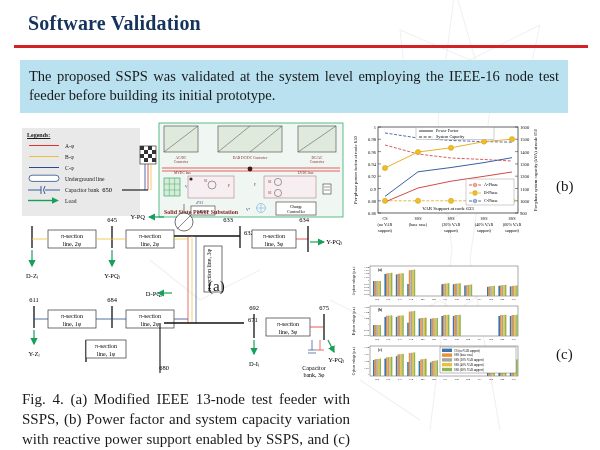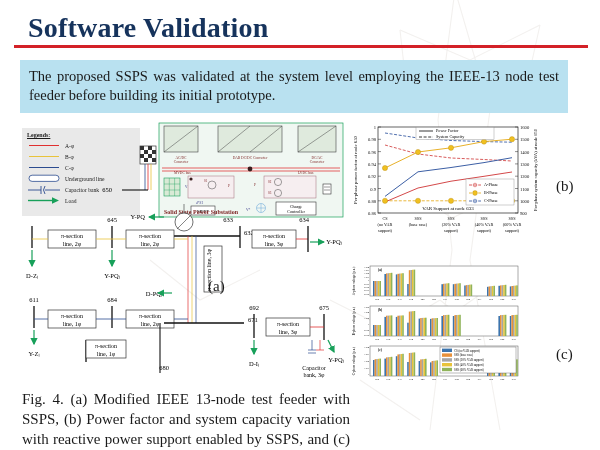--- a/index.html
+++ b/index.html
@@ -8,21 +8,21 @@
     background:#ffffff;
     font-family:"Liberation Serif",serif;
     color:#1a1a1a;
   }
   
   .watermark{position:absolute;inset:0;pointer-events:none;opacity:.5;}
   
   .slide-title{
     position:absolute;left:28px;top:12px;
     font-family:"Liberation Serif",serif;font-weight:bold;
-    font-size:28px;color:#16335c;letter-spacing:.2px;
+    font-size:20px;color:#16335c;letter-spacing:.2px;
   }
   .title-rule{
     position:absolute;left:14px;top:45px;width:574px;height:3px;
     background:#d32128;
   }
   .lead-box{
     position:absolute;left:20px;top:60px;width:548px;
     background:#b9e1f0;
     padding:7px 9px 8px 9px;
     box-sizing:border-box;
@@ -66,21 +66,21 @@
     <path d="M440 300 L455 312 L478 296"></path>
     <path d="M435 360 L452 374 L486 356"></path>
     <path d="M330 300 L390 330 L440 300"></path>
     <path d="M360 380 L420 420"></path>
     <path d="M150 260 L200 300 L260 270"></path>
   </g>
 </svg>
 
 <div class="slide-title">Software Validation</div>
 <div class="title-rule"></div>
-<div class="lead-box">The proposed SSPS was validated at the system level employing the IEEE-13 node test feeder before building its initial prototype.</div>
+<div class="lead-box">The proposed SSPS was validated at the system level employing the IEEE-16 node test feeder before building its initial prototype.</div>
 
 <div class="figure">
 
   <div class="legend-box" style="top:10px;">
     <div class="lg-title">Legends:</div>
 
     <div class="lg-row">
       <span class="lg-key">
         <span class="swatch" style="border-top-color:#e03030"></span>
       </span>

